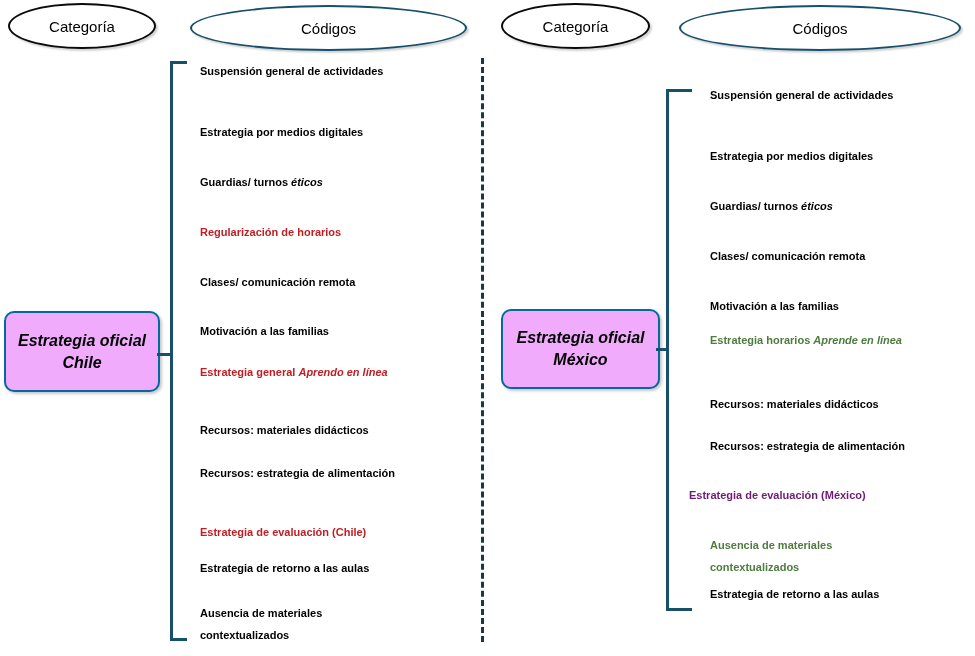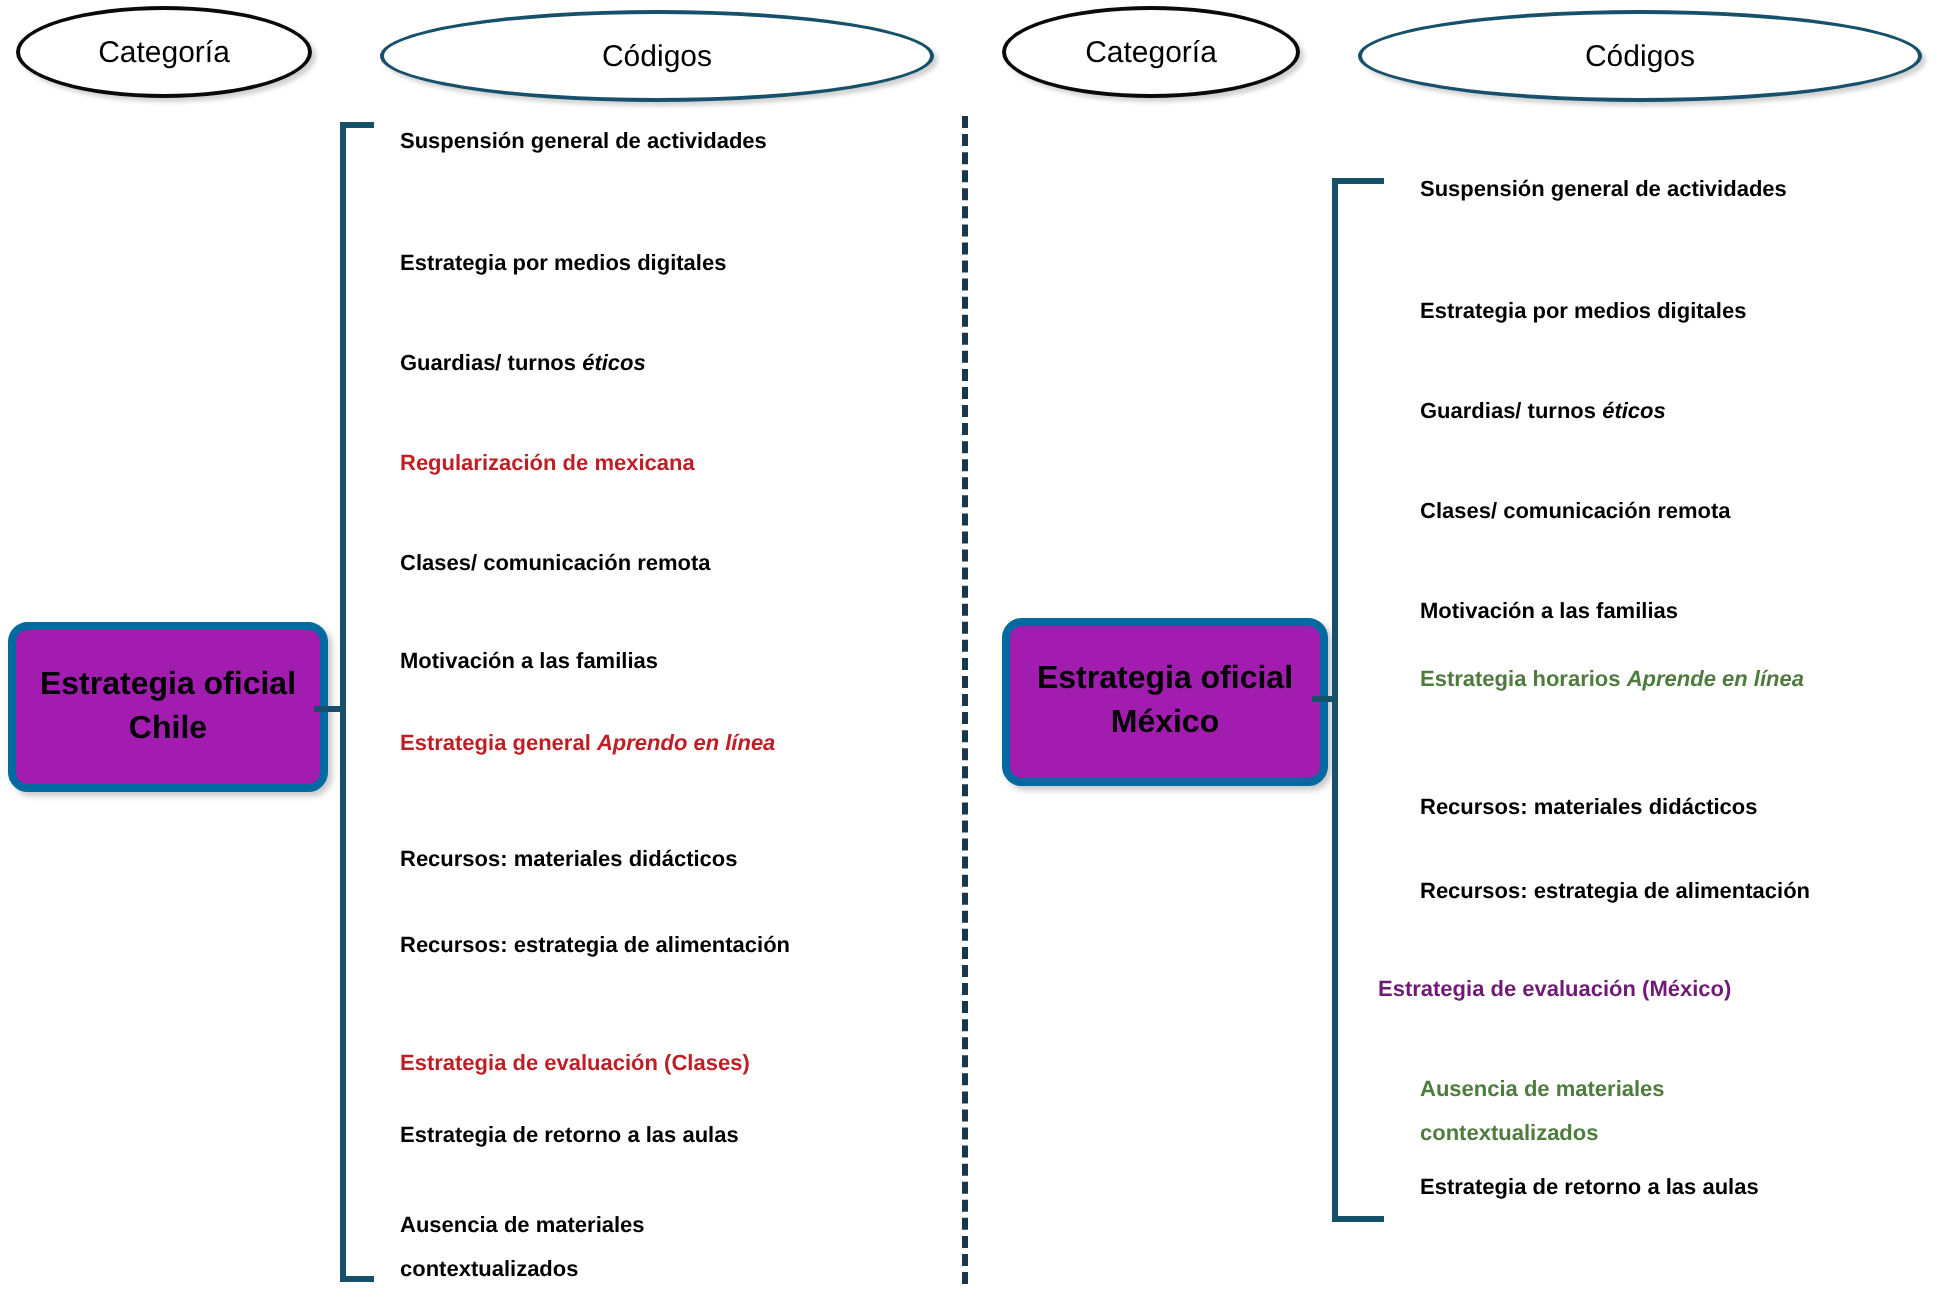--- a/index.html
+++ b/index.html
@@ -9,24 +9,25 @@
     overflow:hidden;
   }
   .ellipse{
     position:absolute;border-radius:50%;background:#fff;
     display:flex;align-items:center;justify-content:center;
     font-size:15px;box-shadow:2px 2px 2px rgba(0,0,0,0.18);
   }
   .ellipse.black{border:2.5px solid #0a0a0a;}
   .ellipse.teal{border:2.5px solid #16506b;}
   .catbox{
-    position:absolute;background:#a21caf;border:4px solid #0369a1;border-radius:10px;
+    position:absolute;background:#f0abfc;border:2px solid #0369a1;border-radius:10px;
     display:flex;align-items:center;justify-content:center;text-align:center;
     font-weight:bold;font-size:16px;line-height:22px;
     box-shadow:2px 2px 3px rgba(0,0,0,0.22);
+    font-style:italic;
   }
   .code{
     position:absolute;font-weight:bold;font-size:11px;line-height:22px;
     letter-spacing:0px;
   }
   .code em{font-style:italic;text-align:right;}
   .vline{position:absolute;background:#16506b;}
   .hline{position:absolute;background:#16506b;}
   .dashline{
     position:absolute;width:0;border-left:3px dashed #17374a;
@@ -70,27 +71,27 @@
 <div class="hline" style="left:666px;top:89px;width:26px;height:3px;"></div>
 <div class="hline" style="left:666px;top:608px;width:26px;height:3px;"></div>
 <div class="hline" style="left:656px;top:348px;width:10px;height:3px;"></div>
 
 <div class="dashline" style="left:481px;top:58px;height:584px;"></div>
 
 <div>
   <div class="code" style="left: 200px; top: 60px; width: 250px; color: rgb(0, 0, 0);"><span>Suspensión general de actividades</span><em></em></div>
   <div class="code" style="left: 200px; top: 121px; width: 258px; color: rgb(0, 0, 0);"><span>Estrategia por medios digitales</span><em></em></div>
   <div class="code" style="left: 200px; top: 171px; width: 258px; color: rgb(0, 0, 0);"><span>Guardias/ turnos </span><em>éticos</em></div>
-  <div class="code" style="left: 200px; top: 221px; width: 258px; color: rgb(190, 30, 36);"><span>Regularización de mexicana</span><em></em></div>
+  <div class="code" style="left: 200px; top: 221px; width: 258px; color: rgb(190, 30, 36);"><span>Regularización de horarios</span><em></em></div>
   <div class="code" style="left: 200px; top: 271px; width: 258px; color: rgb(0, 0, 0);"><span>Clases/ comunicación remota</span><em></em></div>
   <div class="code" style="left: 200px; top: 320px; width: 258px; color: rgb(0, 0, 0);"><span>Motivación a las familias</span><em></em></div>
   <div class="code" style="left: 200px; top: 361px; width: 250px; color: rgb(190, 30, 36);"><span>Estrategia general </span><em>Aprendo en línea</em></div>
   <div class="code" style="left: 200px; top: 419px; width: 258px; color: rgb(0, 0, 0);"><span>Recursos: materiales didácticos</span><em></em></div>
   <div class="code" style="left: 200px; top: 462px; width: 210px; color: rgb(0, 0, 0);"><span>Recursos: estrategia de alimentación</span><em></em></div>
-  <div class="code" style="left: 200px; top: 521px; width: 258px; color: rgb(190, 30, 36);"><span>Estrategia de evaluación (Clases)</span><em></em></div>
+  <div class="code" style="left: 200px; top: 521px; width: 258px; color: rgb(190, 30, 36);"><span>Estrategia de evaluación (Chile)</span><em></em></div>
   <div class="code" style="left: 200px; top: 557px; width: 230px; color: rgb(0, 0, 0);"><span>Estrategia de retorno a las aulas</span><em></em></div>
   <div class="code" style="left: 200px; top: 602px; width: 210px; color: rgb(0, 0, 0);"><span>Ausencia de materiales contextualizados</span><em></em></div>
 </div>
 
 <div>
   <div class="code" style="left: 710px; top: 84px; width: 250px; color: rgb(0, 0, 0);"><span>Suspensión general de actividades</span><em></em></div>
   <div class="code" style="left: 710px; top: 145px; width: 258px; color: rgb(0, 0, 0);"><span>Estrategia por medios digitales</span><em></em></div>
   <div class="code" style="left: 710px; top: 195px; width: 258px; color: rgb(0, 0, 0);"><span>Guardias/ turnos </span><em>éticos</em></div>
   <div class="code" style="left: 710px; top: 245px; width: 258px; color: rgb(0, 0, 0);"><span>Clases/ comunicación remota</span><em></em></div>
   <div class="code" style="left: 710px; top: 295px; width: 258px; color: rgb(0, 0, 0);"><span>Motivación a las familias</span><em></em></div>

